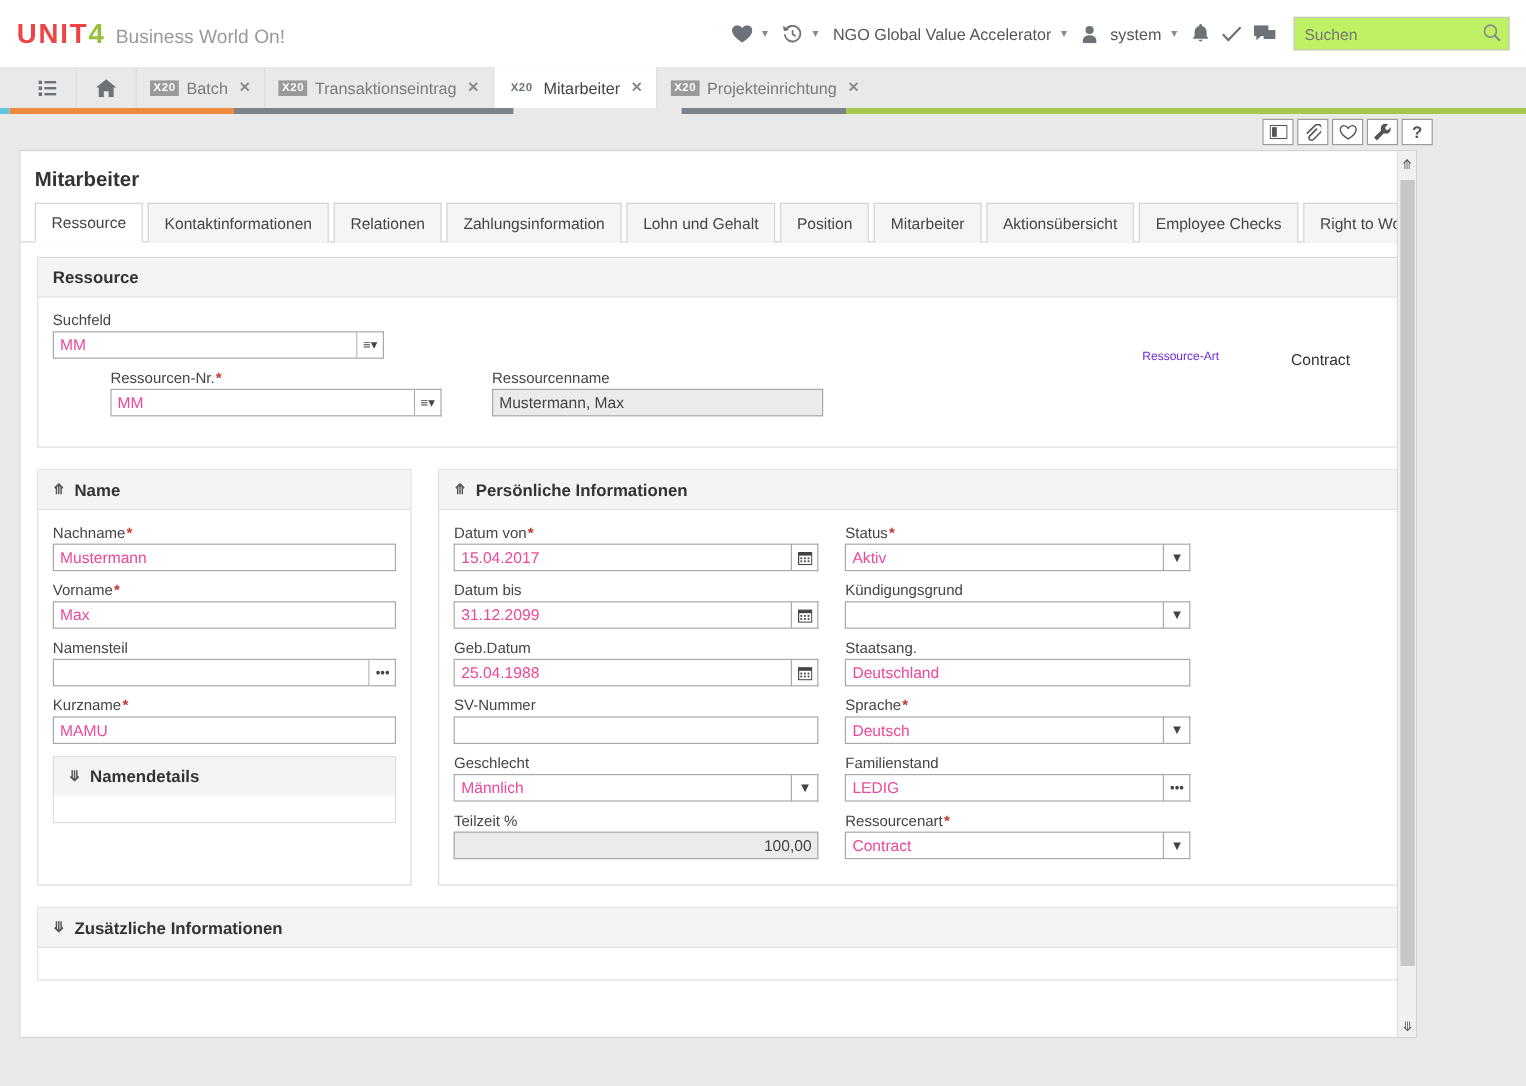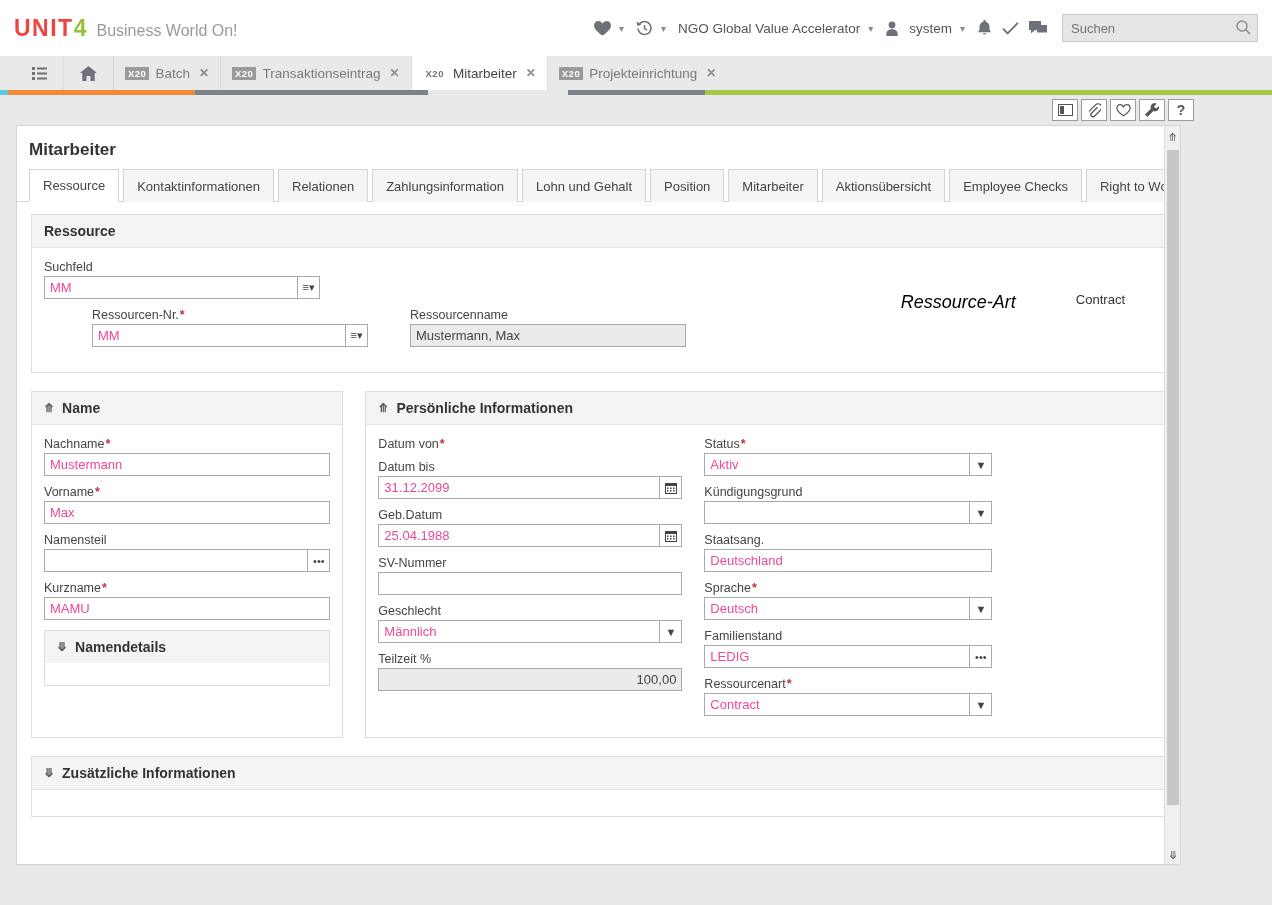--- a/index.html
+++ b/index.html
@@ -17,21 +17,21 @@
   .logo-unit { font-size:23px; font-weight:bold; color:#ef4444; letter-spacing:1.5px; }
   .logo-4 { font-size:23px; font-weight:bold; color:#96c13d; letter-spacing:1px; }
   .logo-rest { font-size:16px; color:#9a9a9a; margin-left:9px; font-weight:400; }
   .topbar-right { margin-left:auto; display:flex; align-items:center; gap:0px; }
   .tb-item { display:flex; align-items:center; color:#6d7278; padding:0 5px; height:30px; }
   .tb-item svg { display:block; }
   .caret { font-size:10px; color:#8a8a8a; padding:0 7px 0 3px; }
   .tb-text { font-size:13.5px; color:#555; }
   .search-wrap { position:relative; margin-left:10px; }
   .search-input {
-    width:196px; height:28px; border:1px solid #c8c8c8; background:#e5e5e5;
+    width:180px; height:28px; border:1px solid #c8c8c8; background:#bef264;
     padding:0 26px 0 8px; font-size:13px; color:#777;
     font-family:"Liberation Sans", sans-serif;
   }
   .search-icon { position:absolute; right:7px; top:6px; color:#8a8a8a; }
 
   
   .tabstrip { height:34px; background:#e9e9e9; display:flex; align-items:flex-end; padding-left:16px; position:relative;}
   .tabbtn {
     height:34px; display:flex; align-items:center; justify-content:center;
     padding:0 16px; background:#e9e9e9; color:#6d7278; cursor:pointer;
@@ -338,21 +338,21 @@
             </div>
             <div class="field" style="width:276px;">
               <span class="flabel">Ressourcenname</span>
               <div class="inputwrap">
                 <input class="inp ro" readonly="" value="Mustermann, Max" style="">
               </div>
             </div>
           </div>
 
           <div style="position:absolute; right:40px; top:44px; display:flex; gap:60px;">
-            <span style="font-size:18px;color:#000000;font-style:italic;">Ressource-Art</span>
+            <span style="font-size:10px;color:#6d28d9;">Ressource-Art</span>
             <span style="font-size:13px;color:#333;">Contract</span>
           </div>
         </div>
       </div>
 
       <div style="display:flex; gap:22px; margin-bottom:18px;">
 
         <div class="panel" style="width:316px; margin-bottom:0;">
           <div class="panel-head">
             <span class="chev">⤊</span>
@@ -403,20 +403,35 @@
           <div class="panel-head">
             <span class="chev">⤊</span>
             <span>Persönliche Informationen</span>
           </div>
           <div class="panel-body">
             <div class="grid2">
 
               <div class="colA">
                 <div class="field">
                   <span class="flabel"><span>Datum von</span><span class="req">*</span></span>
+                  <div class="inputwrap">
+                    <input class="inp" value="15.04.2017" style="">
+                    <div class="adorn">
+                      <svg width="12" height="12" viewBox="0 0 12 12">
+                          <rect x="0.5" y="1.5" width="11" height="10" fill="none" stroke="#444"></rect>
+                          <rect x="0.5" y="1.5" width="11" height="2.5" fill="#444"></rect>
+                          <rect x="2" y="5.5" width="1.5" height="1.5" fill="#444"></rect>
+                          <rect x="5" y="5.5" width="1.5" height="1.5" fill="#444"></rect>
+                          <rect x="8" y="5.5" width="1.5" height="1.5" fill="#444"></rect>
+                          <rect x="2" y="8" width="1.5" height="1.5" fill="#444"></rect>
+                          <rect x="5" y="8" width="1.5" height="1.5" fill="#444"></rect>
+                          <rect x="8" y="8" width="1.5" height="1.5" fill="#444"></rect>
+                        </svg>
+                    </div>
+                  </div>
                 </div>
 
                 <div class="field">
                   <span class="flabel">Datum bis</span>
                   <div class="inputwrap">
                     <input class="inp" value="31.12.2099" style="">
                     <div class="adorn">
                       <svg width="12" height="12" viewBox="0 0 12 12">
                           <rect x="0.5" y="1.5" width="11" height="10" fill="none" stroke="#444"></rect>
                           <rect x="0.5" y="1.5" width="11" height="2.5" fill="#444"></rect>

